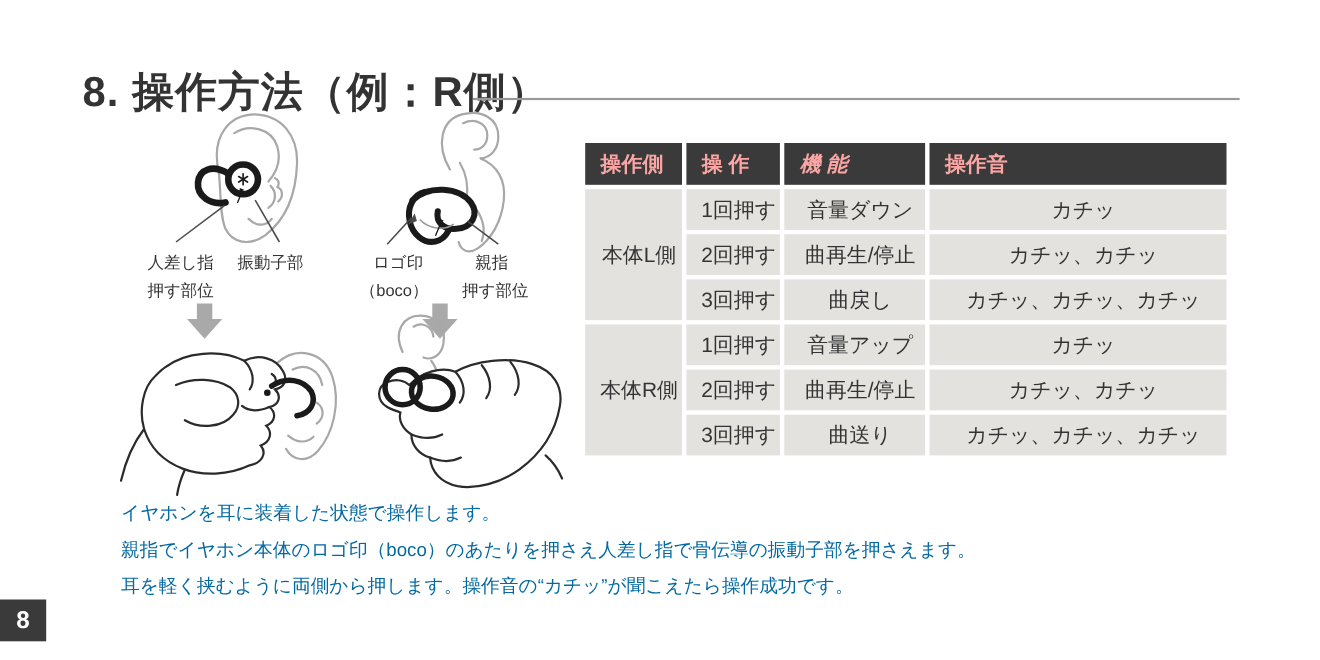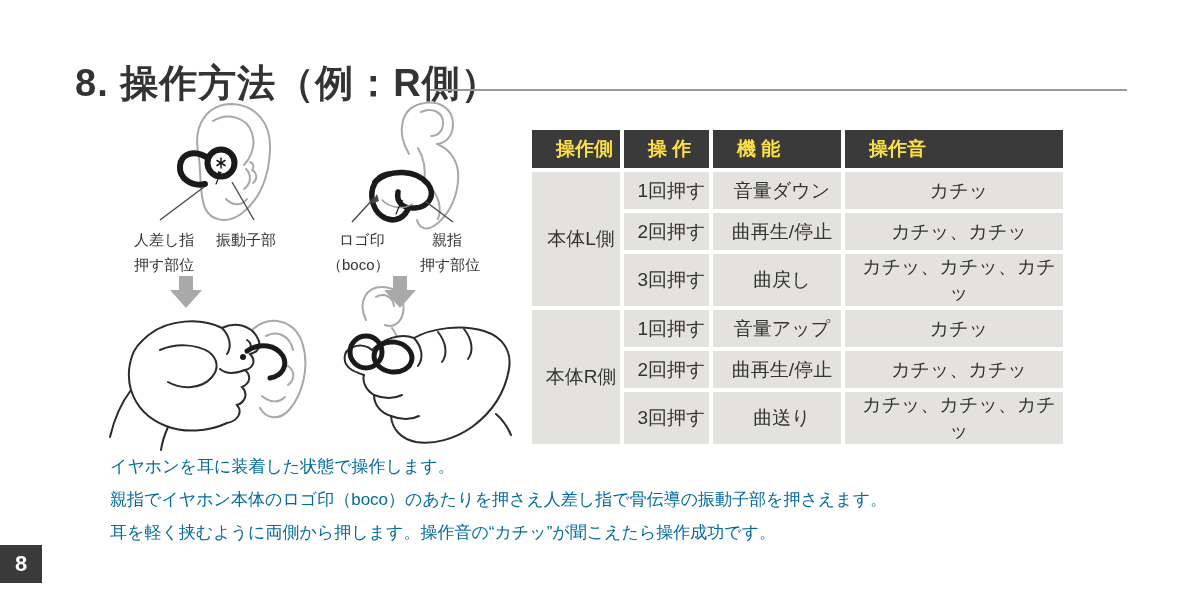--- a/index.html
+++ b/index.html
@@ -9,26 +9,26 @@
 
   .page-title { position:absolute; left:75px; top:58px; font-size:38px; font-weight:bold; color:#333; letter-spacing:1px; }
   .title-rule { position:absolute; left:430px; top:89px; width:697px; height:2px; background:#999; }
 
   .fig-layer { position:absolute; left:0; top:0; width:1200px; height:600px; }
 
   .fig-label { position:absolute; font-size:15px; line-height:25px; color:#333; white-space:pre; }
   .indent1 { margin-left:12px; }
 
   .op-table { position:absolute; left:528px; top:126px; border-collapse:separate; border-spacing:4px; }
-  .op-table th { background:#3a3a3a; color:#fde047; font-size:19px; font-weight:bold; text-align:left; padding:0 0 0 24px; height:38px; }
+  .op-table th { background:#3a3a3a; color:#fca5a5; font-size:19px; font-weight:bold; text-align:left; padding:0 0 0 14px; height:38px; }
   .op-table td { background:#e3e2de; color:#333; font-size:19px; text-align:center; padding:0 0 0 10px; height:37px; }
   .col-side  { width:88px; }
   .col-op    { width:85px; }
-  .col-func  { width:128px; }
-  .col-sound { width:218px; }
+  .col-func  { width:128px;font-style:italic; }
+  .col-sound { width:270px; }
 
   .notes { position:absolute; left:110px; top:450px; font-size:17px; line-height:33px; color:#0369a1; }
 
   .page-badge { position:absolute; left:0; top:545px; width:42px; height:38px; background:#3a3a3a; color:#fff;
                 display:flex; align-items:center; justify-content:center; font-size:22px; font-weight:bold; }
 </style>
 </head>
 <body>
 
 <div class="canvas">

